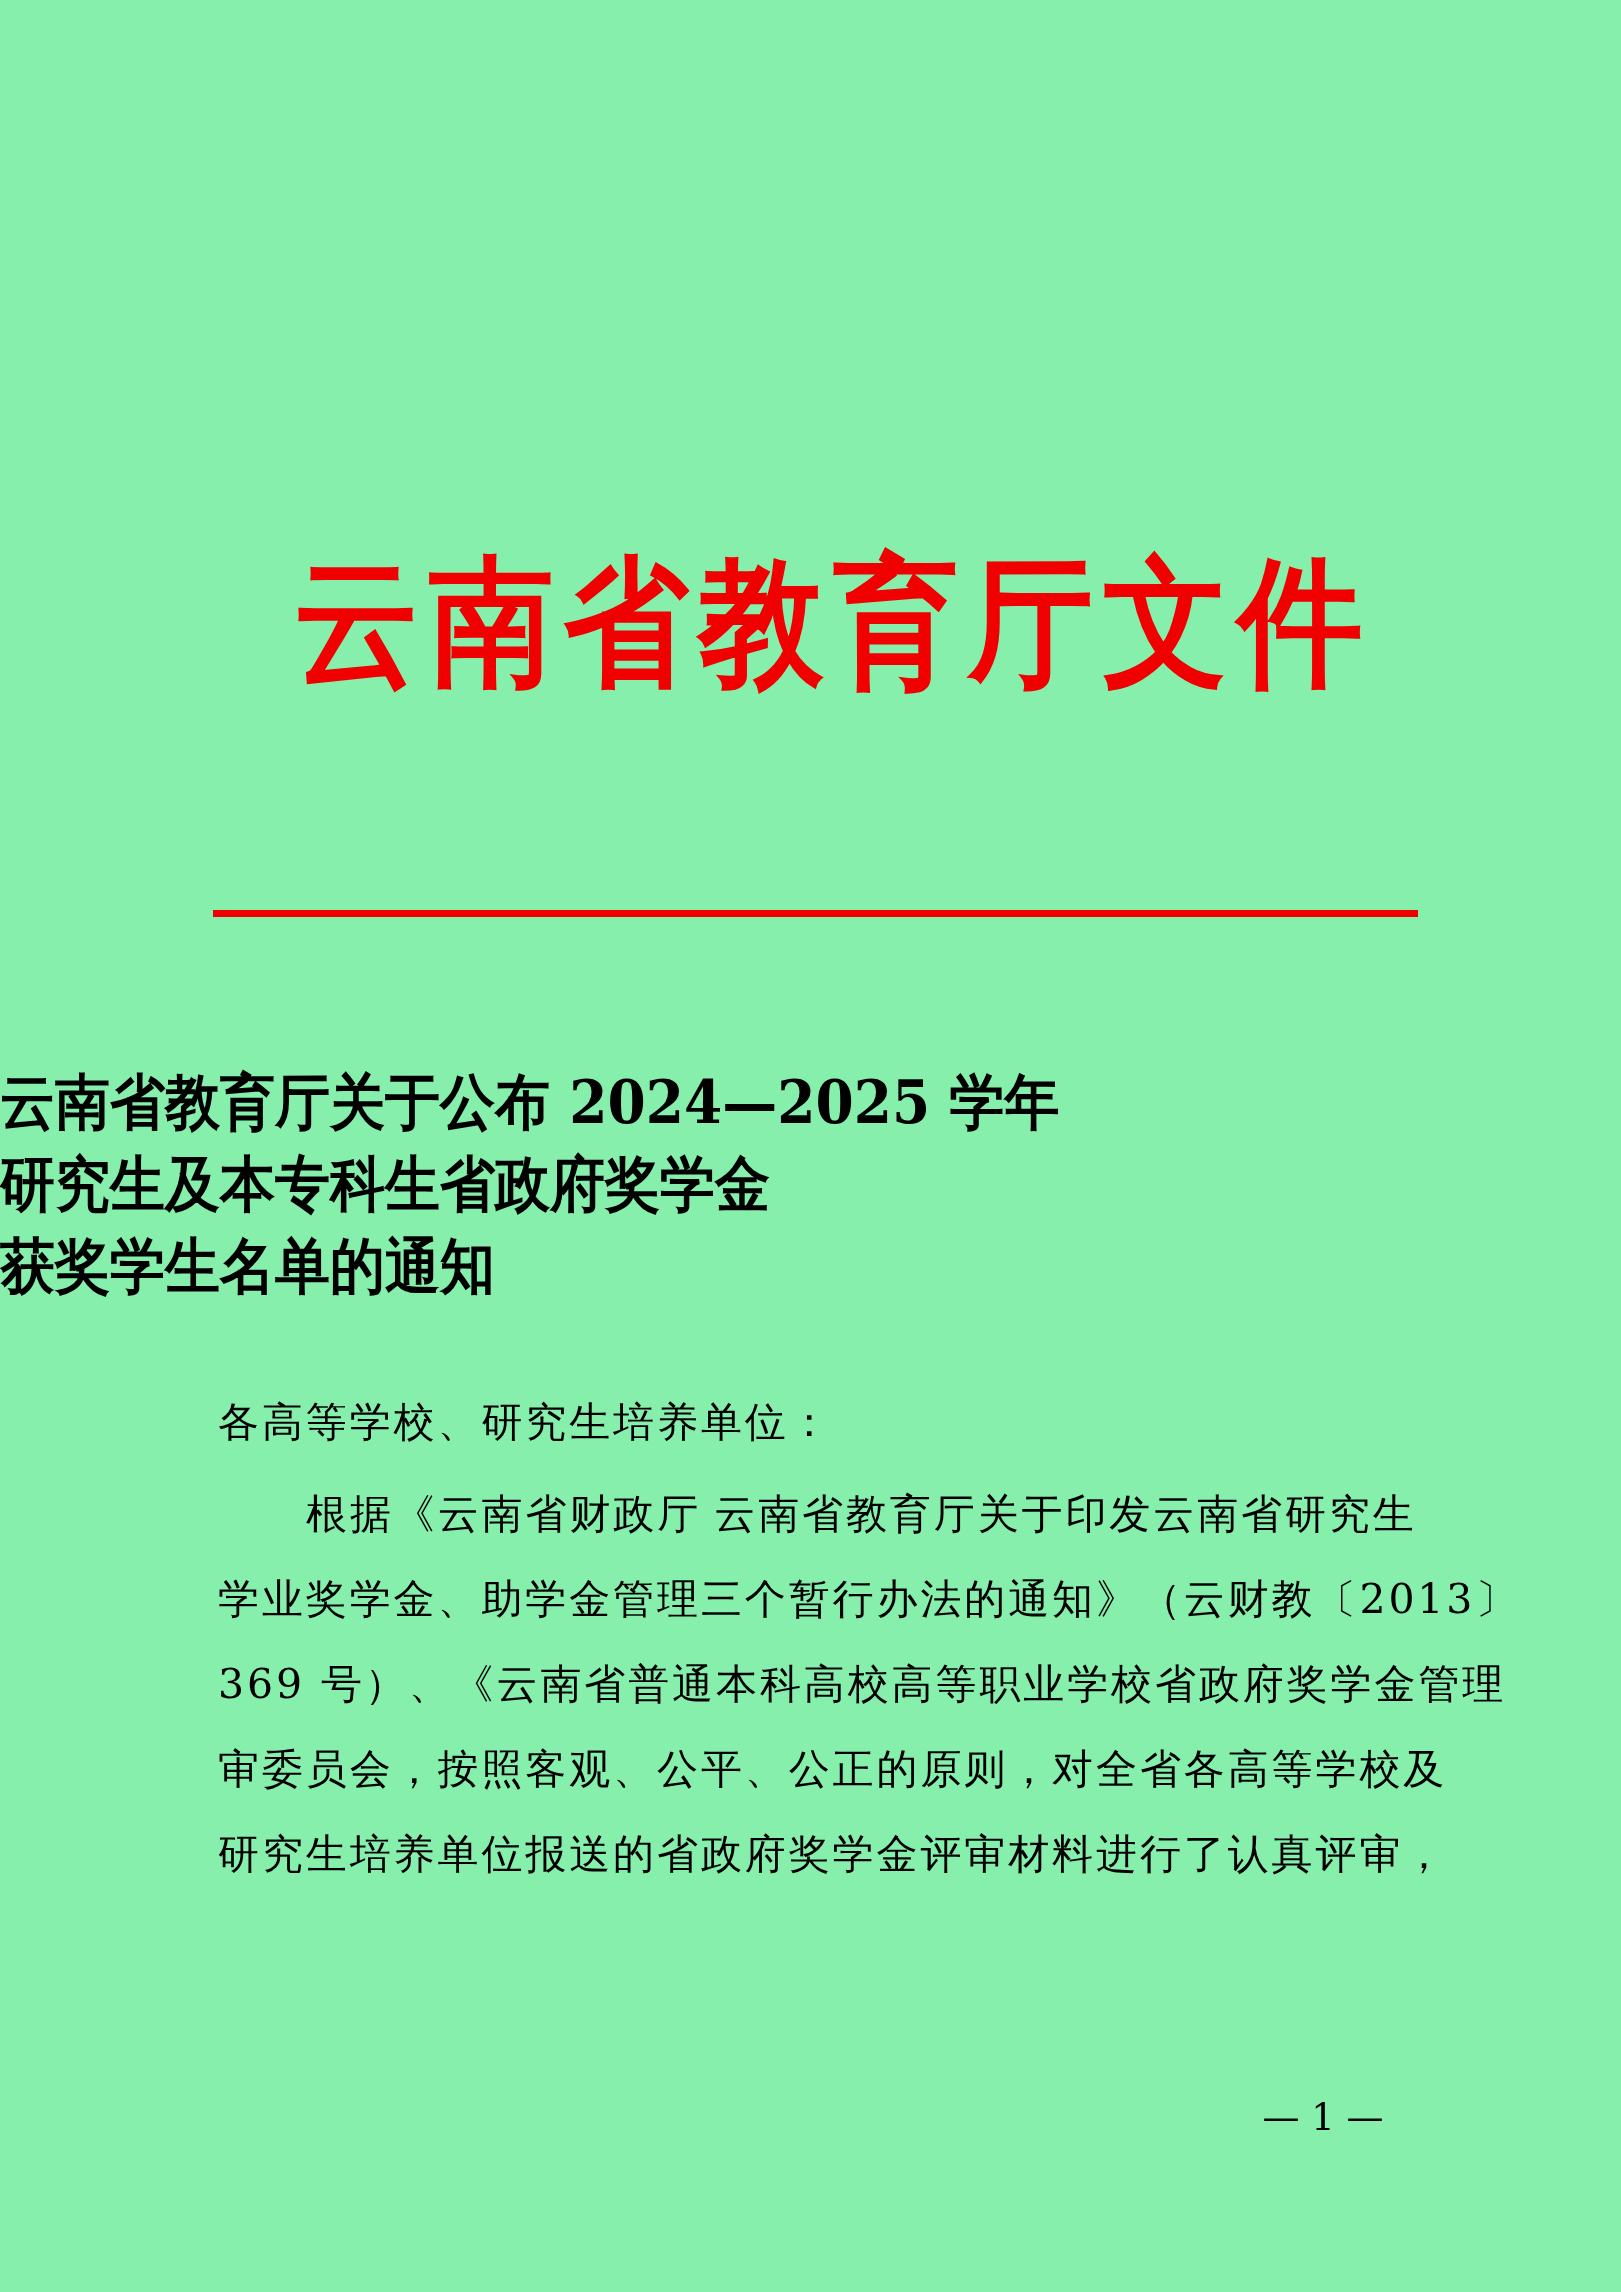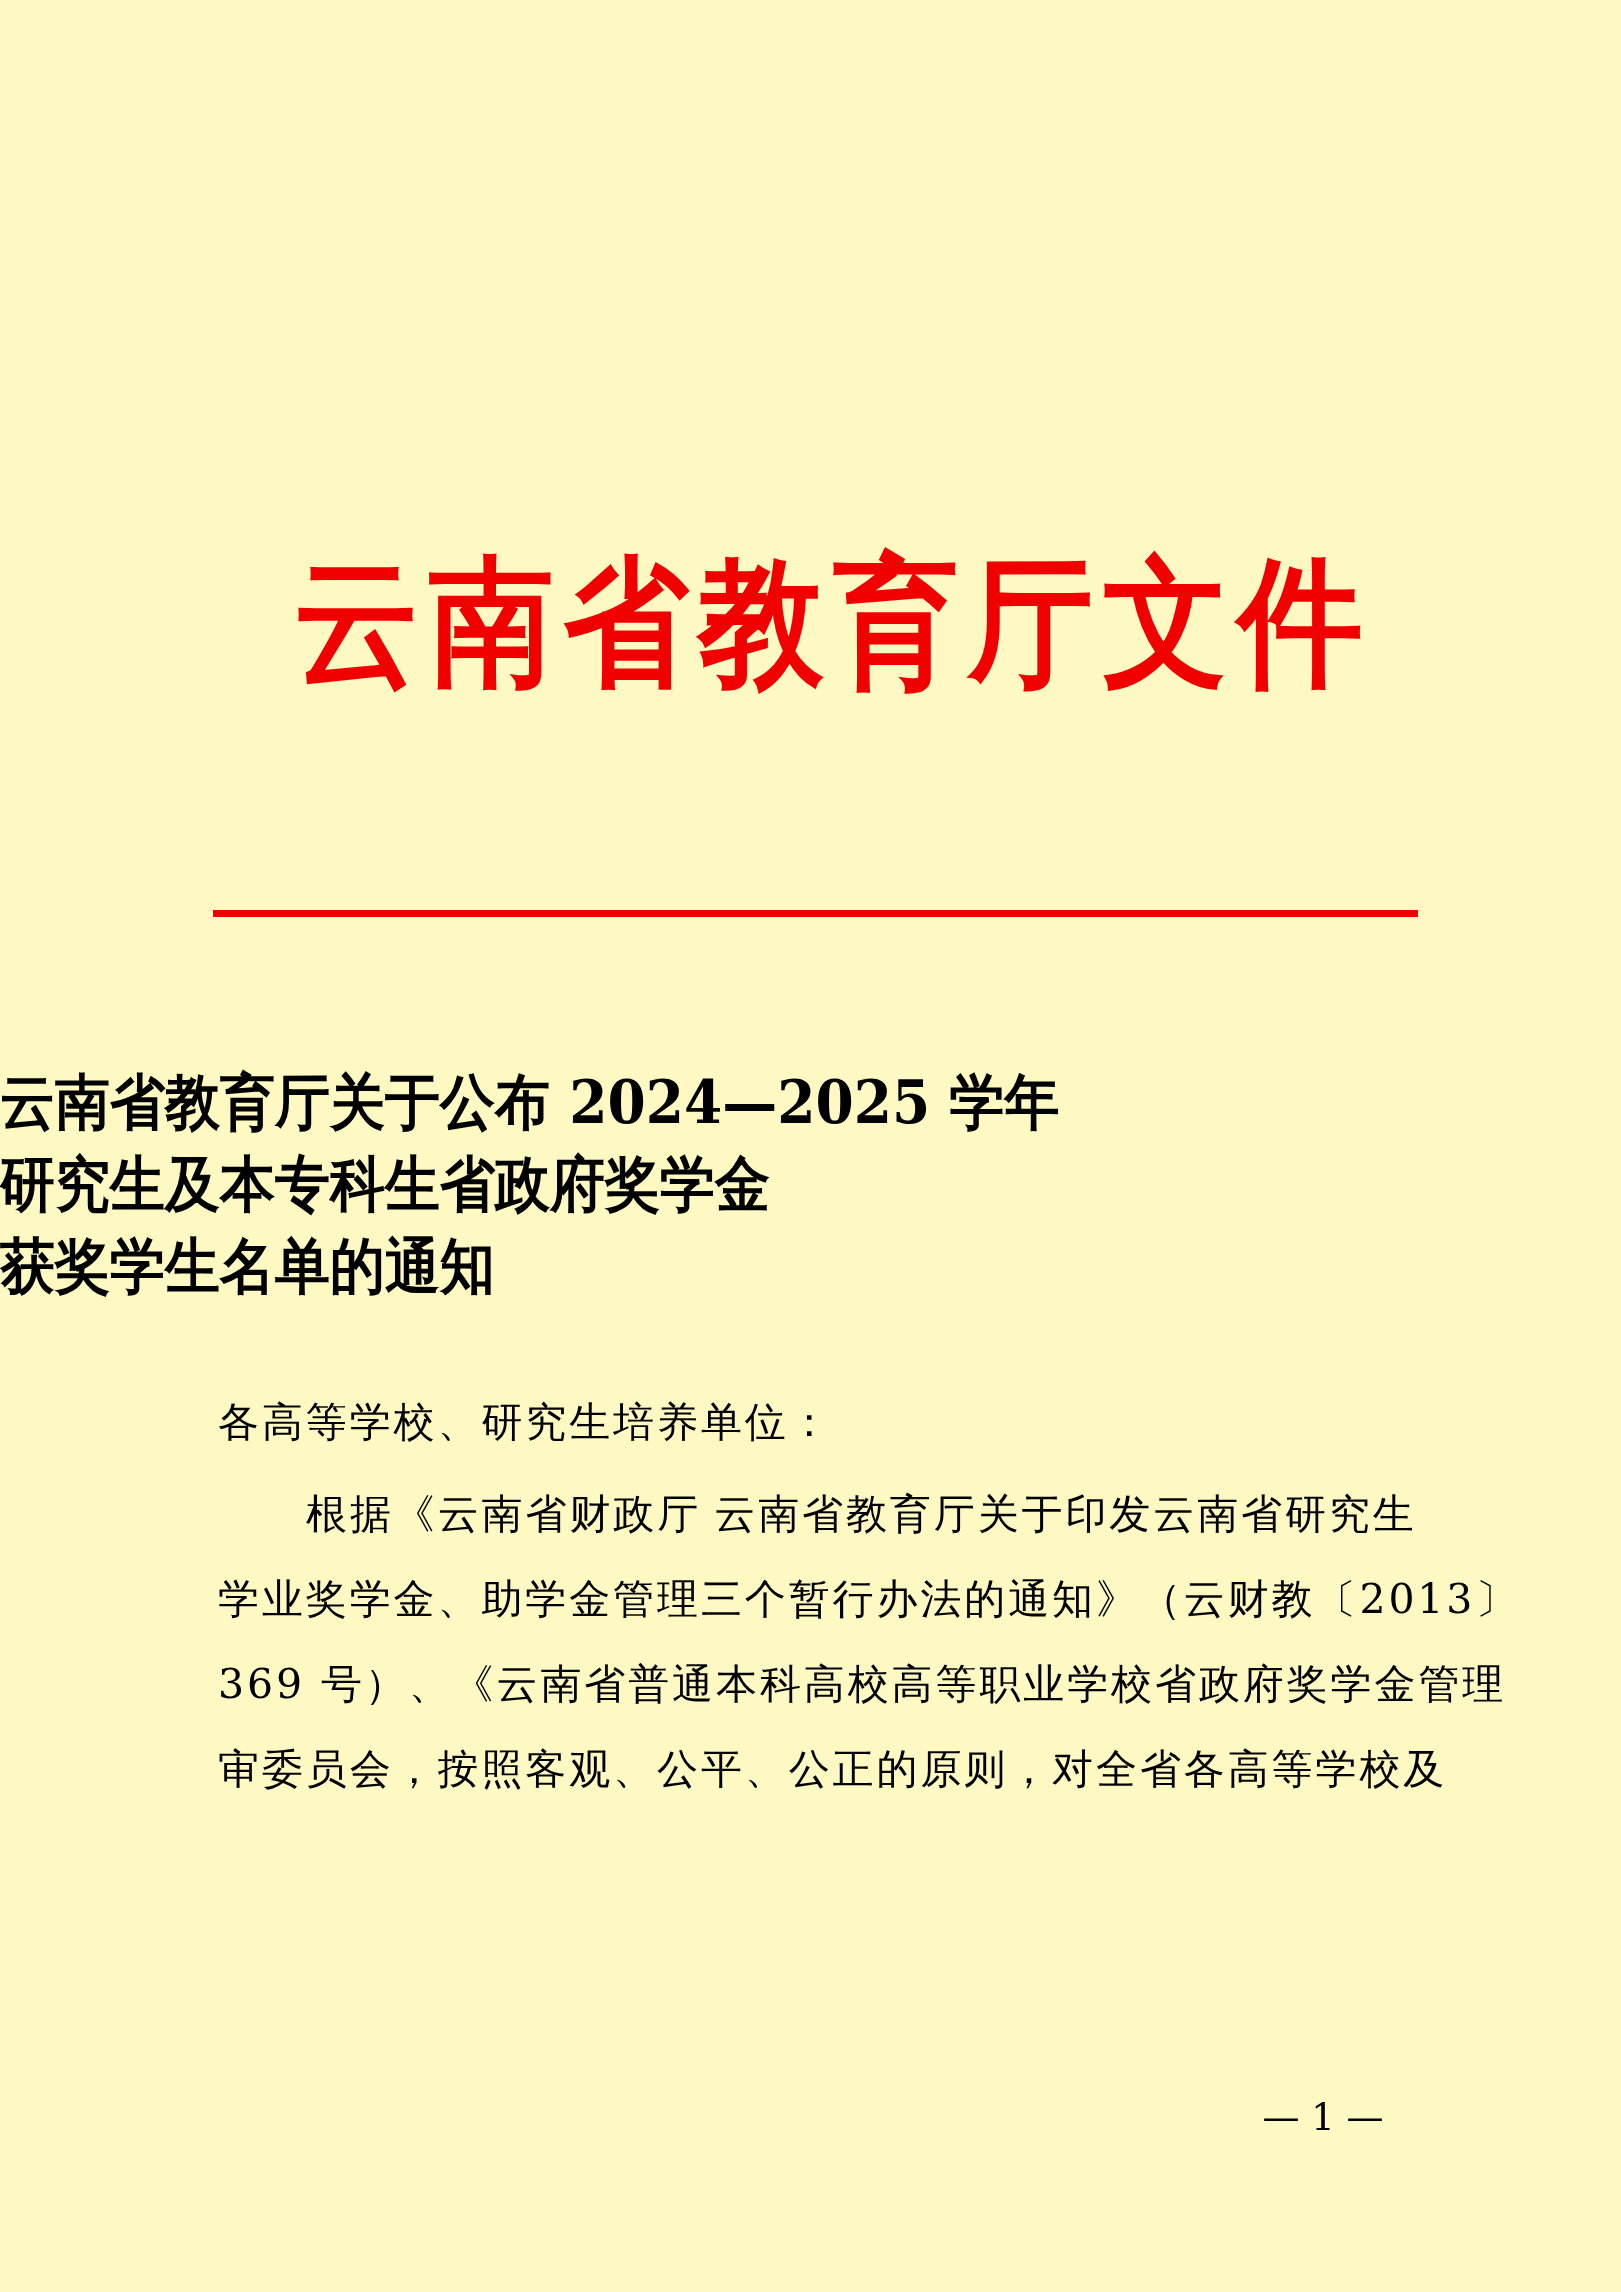--- a/index.html
+++ b/index.html
@@ -13,21 +13,21 @@
       position: relative;
       overflow: hidden;
       font-family: "DejaVu Serif", "Liberation Serif", serif;
       color: #000000;
     }
     .page {
       position: absolute;
       left: 0; top: 0;
       width: 1621px;
       height: 2293px;
-      background: #fef9c3;
+      background: #86efac;
     }
     
     .masthead {
       position: absolute;
       left: 294px;
       top: 549px;
       width: 1039px;
       height: 147px;
       text-align: center;
       color: #f00000;
@@ -115,18 +115,19 @@
     <span class="title-line">获奖学生名单的通知</span>
   </div>
 
   <div class="body-text salutation">各高等学校、研究生培养单位：</div>
 
   <div class="body-text paragraph">
     <span class="para-line indent">根据《云南省财政厅 云南省教育厅关于印发云南省研究生</span>
     <span class="para-line">学业奖学金、助学金管理三个暂行办法的通知》（云财教〔2013〕</span>
     <span class="para-line">369 号）、《云南省普通本科高校高等职业学校省政府奖学金管理</span>
     <span class="para-line">审委员会，按照客观、公平、公正的原则，对全省各高等学校及</span>
+    <span class="para-line">研究生培养单位报送的省政府奖学金评审材料进行了认真评审，</span>
   </div>
 
   <div class="page-number">— 1 —</div>
 
 </div>
 
 
 </body></html>

